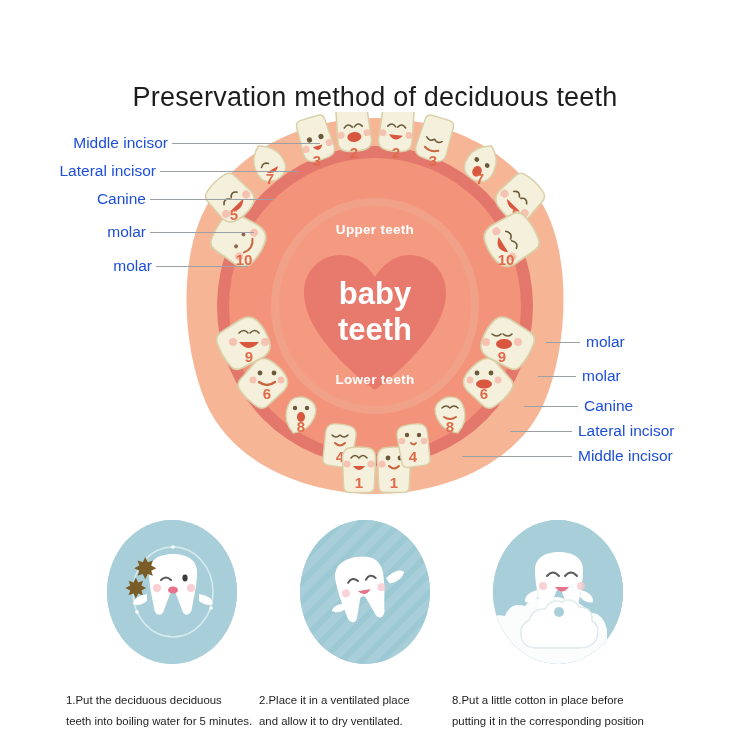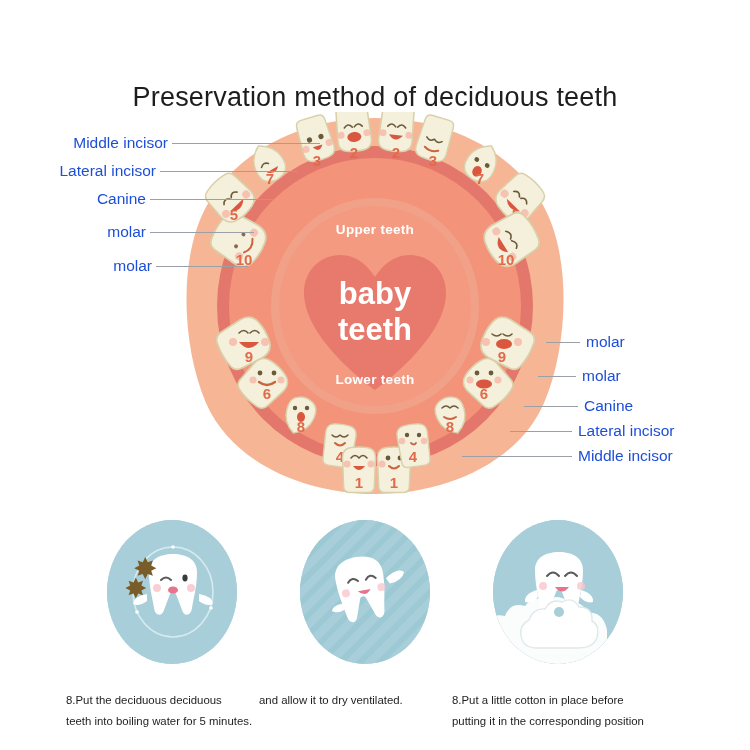--- a/index.html
+++ b/index.html
@@ -423,21 +423,21 @@
             <path d="M26,62 l3,-6 l3,6 l6,-2 l-2,6 l6,3 l-6,3 l2,6 l-6,-2 l-3,6 l-3,-6 l-6,2 l2,-6 l-6,-3 l6,-3 l-2,-6 Z" fill="#7a5c28" transform="scale(0.8) translate(7,16)"></path>
           </g>
 
           <circle cx="66" cy="27" r="1.8" fill="#ffffff"></circle>
           <circle cx="104" cy="88" r="1.8" fill="#ffffff"></circle>
           <circle cx="30" cy="92" r="1.8" fill="#ffffff"></circle>
         </g>
       </svg>
     </div>
     <div class="step-caption">
-      <span>8.Put the deciduous deciduous</span>
+      <span>1.Put the deciduous deciduous</span>
       <span>teeth into boiling water for 5 minutes.</span>
     </div>
   </div>
 
   <div class="step" style="left:245px;">
     <div class="step-circle">
       <svg width="130" height="144" viewBox="0 0 130 144">
         <defs>
           <pattern id="stripes" width="14" height="14" patternUnits="userSpaceOnUse" patternTransform="rotate(45)">
             <rect width="14" height="14" fill="#a8cfd9"></rect>
@@ -453,20 +453,21 @@
                    c-1,-3 -5,-3 -6,0 l-6,17 c-2,7 -9,6 -10,-2 c-2,-13 -5,-23 -5,-38 c0,-13 10,-19 24,-19 Z" fill="#ffffff"></path>
           <path d="M50,60 q5,-6 10,0" stroke="#5a5a5a" stroke-width="2" fill="none" stroke-linecap="round"></path>
           <path d="M68,60 q5,-6 10,0" stroke="#5a5a5a" stroke-width="2" fill="none" stroke-linecap="round"></path>
           <path d="M58,70 q7,8 13,0 Z" fill="#e8748c"></path>
           <circle cx="46" cy="70" r="4" fill="#f8c7cd" opacity=".8"></circle>
           <circle cx="82" cy="70" r="4" fill="#f8c7cd" opacity=".8"></circle>
         </g>
       </svg>
     </div>
     <div class="step-caption">
+      <span>2.Place it in a ventilated place</span>
       <span>and allow it to dry ventilated.</span>
     </div>
   </div>
 
   <div class="step" style="left:438px;">
     <div class="step-circle">
       <svg width="130" height="144" viewBox="0 0 130 144">
         <rect width="130" height="144" fill="#a8cfd9"></rect>
         <g>
 

